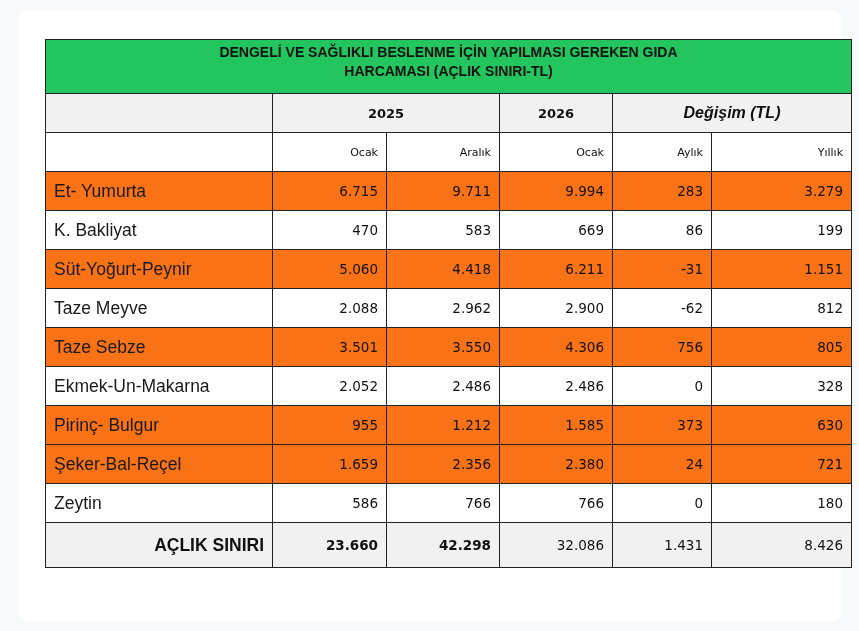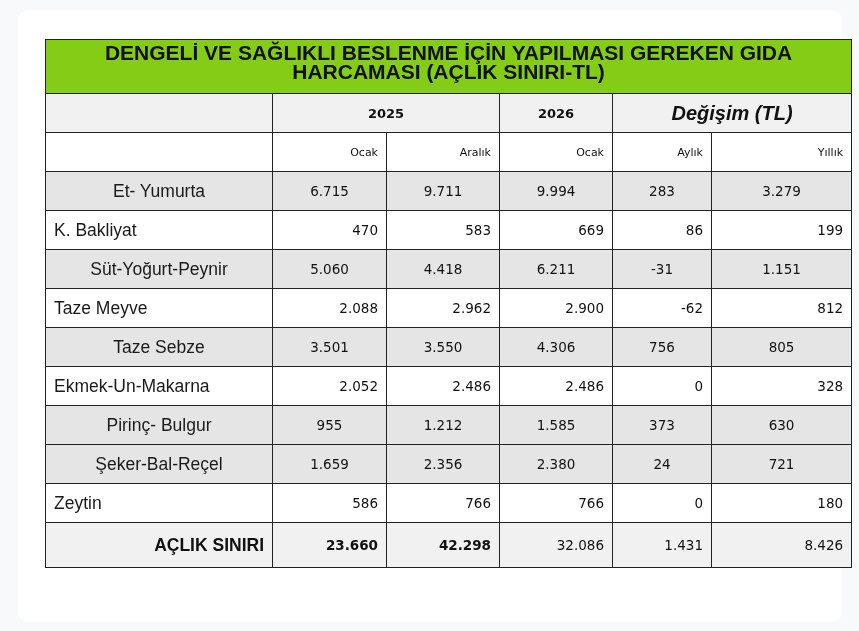--- a/index.html
+++ b/index.html
@@ -28,59 +28,59 @@
     table.food td {
       border: 1.5px solid #222;
       padding: 0 8px;
       white-space: nowrap;
       overflow: hidden;
     }
     .title-cell {
       height: 50px;
       text-align: center;
       font-weight: bold;
-      font-size: 21px;
+      font-size: 14px;
       line-height: 19px;
       padding: 3px 4px 0 4px !important;
-      background: #84cc16;
+      background: #22c55e;
       vertical-align: top;
     }
     .hdr-row td {
       height: 38px;
       background: #f1f1f1;
       font-family: "DejaVu Sans", sans-serif;
       font-size: 13px;
       font-weight: bold;
       text-align: center;
     }
     .hdr-row td.deg {
       font-family: "Liberation Sans", sans-serif;
       font-style: italic;
-      font-size: 20px;
+      font-size: 16px;
     }
     .sub-row td {
       height: 38px;
       background: #ffffff;
       font-family: "DejaVu Sans", sans-serif;
       font-size: 11px;
       text-align: right;
     }
     .data-row td {
       height: 38px;
       font-family: "DejaVu Sans", sans-serif;
       font-size: 13.5px;
       text-align: right;
     }
     .data-row td.label {
       font-family: "Liberation Sans", sans-serif;
       font-size: 17.5px;
       text-align: left;
       color: #1a1a1a;
     }
-    .data-row.shade td { background: #e5e5e5; text-align: center; }
+    .data-row.shade td { background: #f97316; }
     .data-row.plain td { background: #ffffff; }
     .total-row td {
       height: 44px;
       background: #f1f1f1;
       font-family: "DejaVu Sans", sans-serif;
       font-size: 13.5px;
       text-align: right;
     }
     .total-row td.label {
       font-family: "Liberation Sans", sans-serif;

